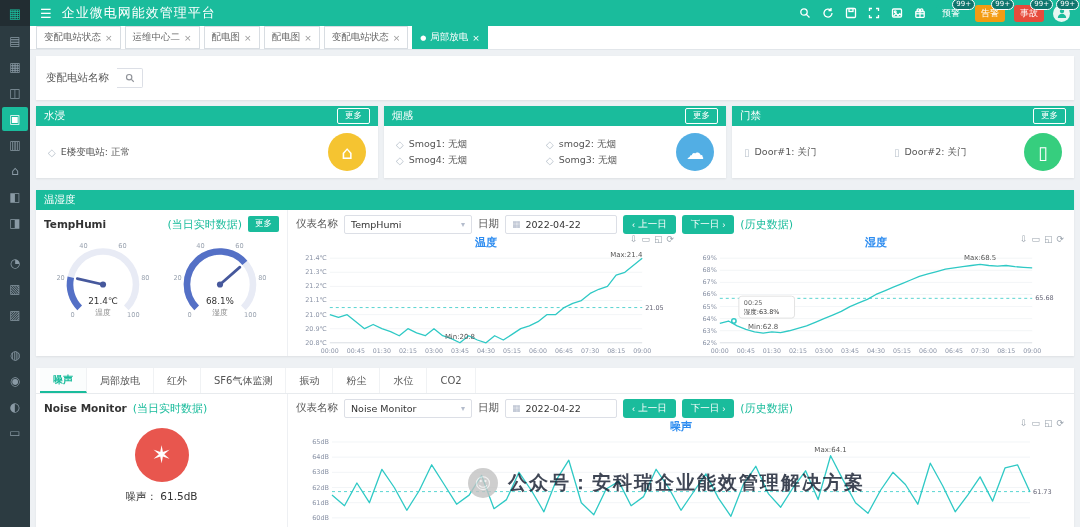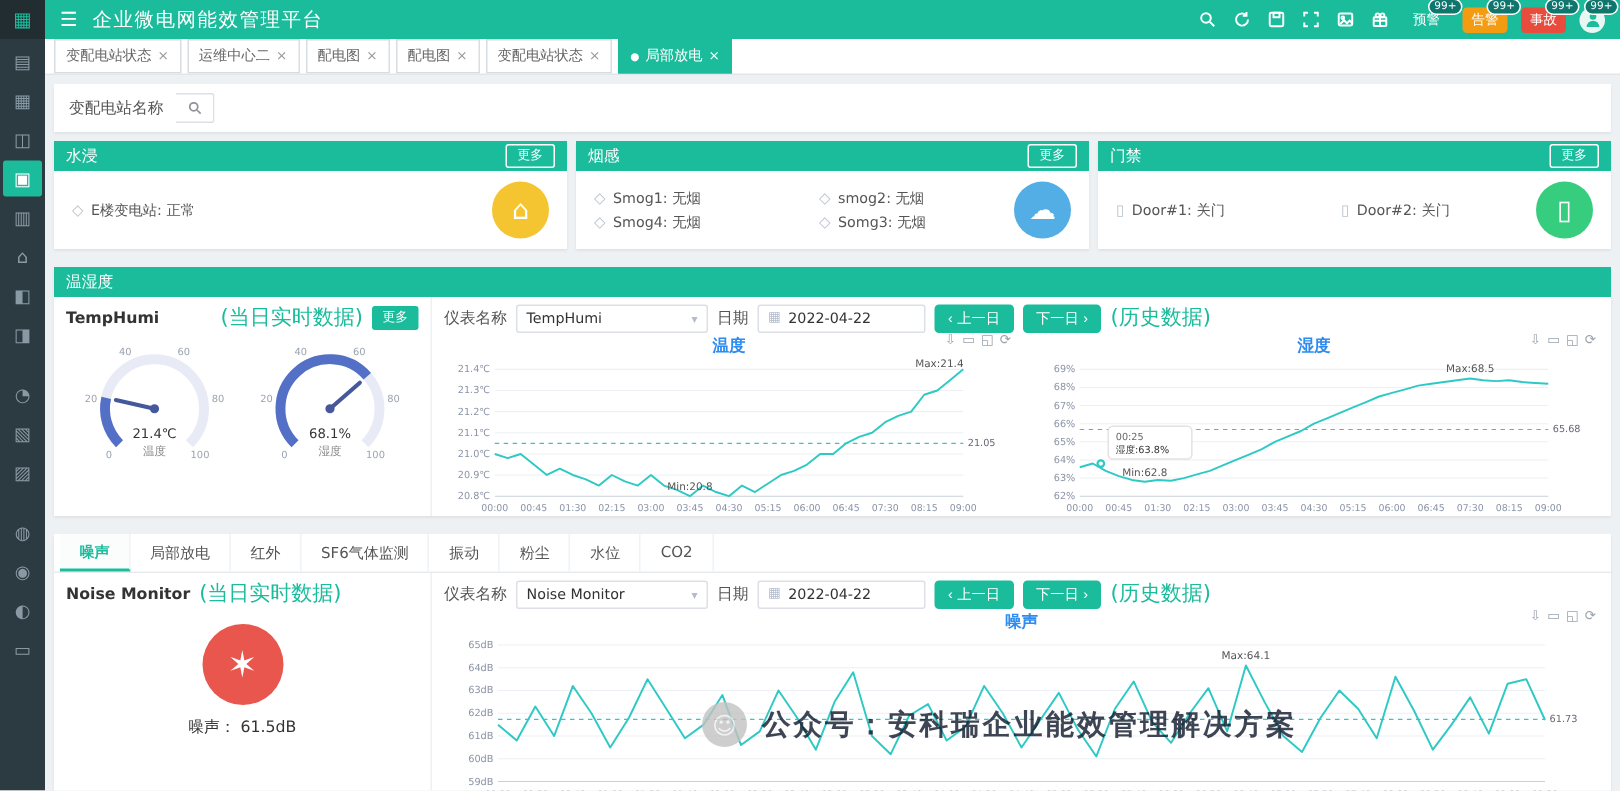--- a/index.html
+++ b/index.html
@@ -23,21 +23,21 @@
   .sic.gap{margin-top:14px}
   
   .main{position:absolute;left:30px;top:26px;right:0;bottom:0;overflow:hidden}
   .tabbar{height:24px;background:#fff;border-bottom:1px solid #e2e6ea;display:flex;gap:4px;padding:0 6px}
   .tab{display:inline-flex;align-items:center;gap:4px;font-size:9.5px;color:#666;border:1px solid #d8dde2;background:#fff;padding:2px 7px;cursor:pointer;white-space:nowrap}
   .tab .x{color:#999;font-size:9px}
   .tab.active{background:#1abc9c;border-color:#1abc9c;color:#fff}
   .tab.active .x{color:#fff}
   .tab .dot{font-size:7px}
   .card{background:#fff;box-shadow:0 1px 2px rgba(0,0,0,.07)}
-  .search-card{margin:6px;height:32px;display:flex;align-items:center;gap:8px;padding:0 10px}
+  .search-card{margin:6px;height:44px;display:flex;align-items:center;gap:8px;padding:0 10px}
   .fld-label{color:#555;font-size:10.5px}
   .inputbox{width:150px;height:20px;border:1px solid #dcdfe6;border-radius:2px 0 0 2px;display:flex;align-items:center;padding:0 7px;color:#333;font-size:10px;background:#fff;cursor:text}
   .search-btn{height:20px;width:26px;border:1px solid #dcdfe6;border-left:none;border-radius:0 2px 2px 0;background:#fff;display:flex;align-items:center;justify-content:center;cursor:pointer}
   .search-btn svg{width:10px;height:10px;stroke:#909399;fill:none;stroke-width:1.4}
   
   .panels-row{display:flex;gap:6px;margin:0 6px 6px}
   .panel{flex:1;background:#fff;box-shadow:0 1px 2px rgba(0,0,0,.07)}
   .phead{height:20px;background:#1abc9c;color:#fff;display:flex;align-items:center;justify-content:space-between;padding:0 8px;font-size:10.5px}
   .more-o{border:1px solid #fff;color:#fff;background:transparent;font-size:8.5px;padding:1px 7px;border-radius:2px;cursor:pointer}
   .pbody{display:flex;align-items:center;padding:5px 12px;height:52px}
@@ -46,21 +46,21 @@
   .pit{display:flex;align-items:center;gap:5px;white-space:nowrap}
   .pit .pre{color:#b9c2cc;font-size:10px}
   .pcircle{width:38px;height:38px;border-radius:50%;display:flex;align-items:center;justify-content:center;color:#fff;font-size:18px;flex:none;margin-left:8px}
   
   .sec-card{margin:12px 6px 6px;background:#fff;box-shadow:0 1px 2px rgba(0,0,0,.07)}
   .shead{height:20px;background:#1abc9c;color:#fff;display:flex;align-items:center;padding:0 8px;font-size:10.5px}
   .th-body{display:flex;height:146px}
   .th-left{width:252px;border-right:1px solid #eef0f3;padding:4px 8px}
   .lhead{display:flex;align-items:center;gap:6px;height:20px}
   .lhead b{font-size:10.5px;color:#333}
-  .link-teal{color:#1abc9c;font-size:14px;cursor:pointer;text-decoration:none}
+  .link-teal{color:#1abc9c;font-size:11px;cursor:pointer;text-decoration:none}
   .more-s{background:#1abc9c;color:#fff;border:none;font-size:8.5px;padding:2px 7px;border-radius:2px;cursor:pointer}
   .sp{flex:1}
   .gauges{display:flex;justify-content:space-around;margin-top:2px}
   .gauge{text-align:center}
   .th-right{flex:1;padding:2px 8px;min-width:0}
   .controls{display:flex;align-items:center;gap:6px;height:24px}
   .selectbox{width:128px;height:19px;border:1px solid #dcdfe6;border-radius:2px;display:flex;align-items:center;justify-content:space-between;padding:0 6px;font-size:9.5px;color:#333;cursor:pointer;background:#fff}
   .selectbox .caret{color:#b4bccc;font-size:8px}
   .datebox{width:112px;height:19px;border:1px solid #dcdfe6;border-radius:2px;display:flex;align-items:center;gap:5px;padding:0 6px;font-size:9.5px;color:#333;cursor:pointer;background:#fff}
   .datebox .cal{color:#b4bccc;font-size:9px}

